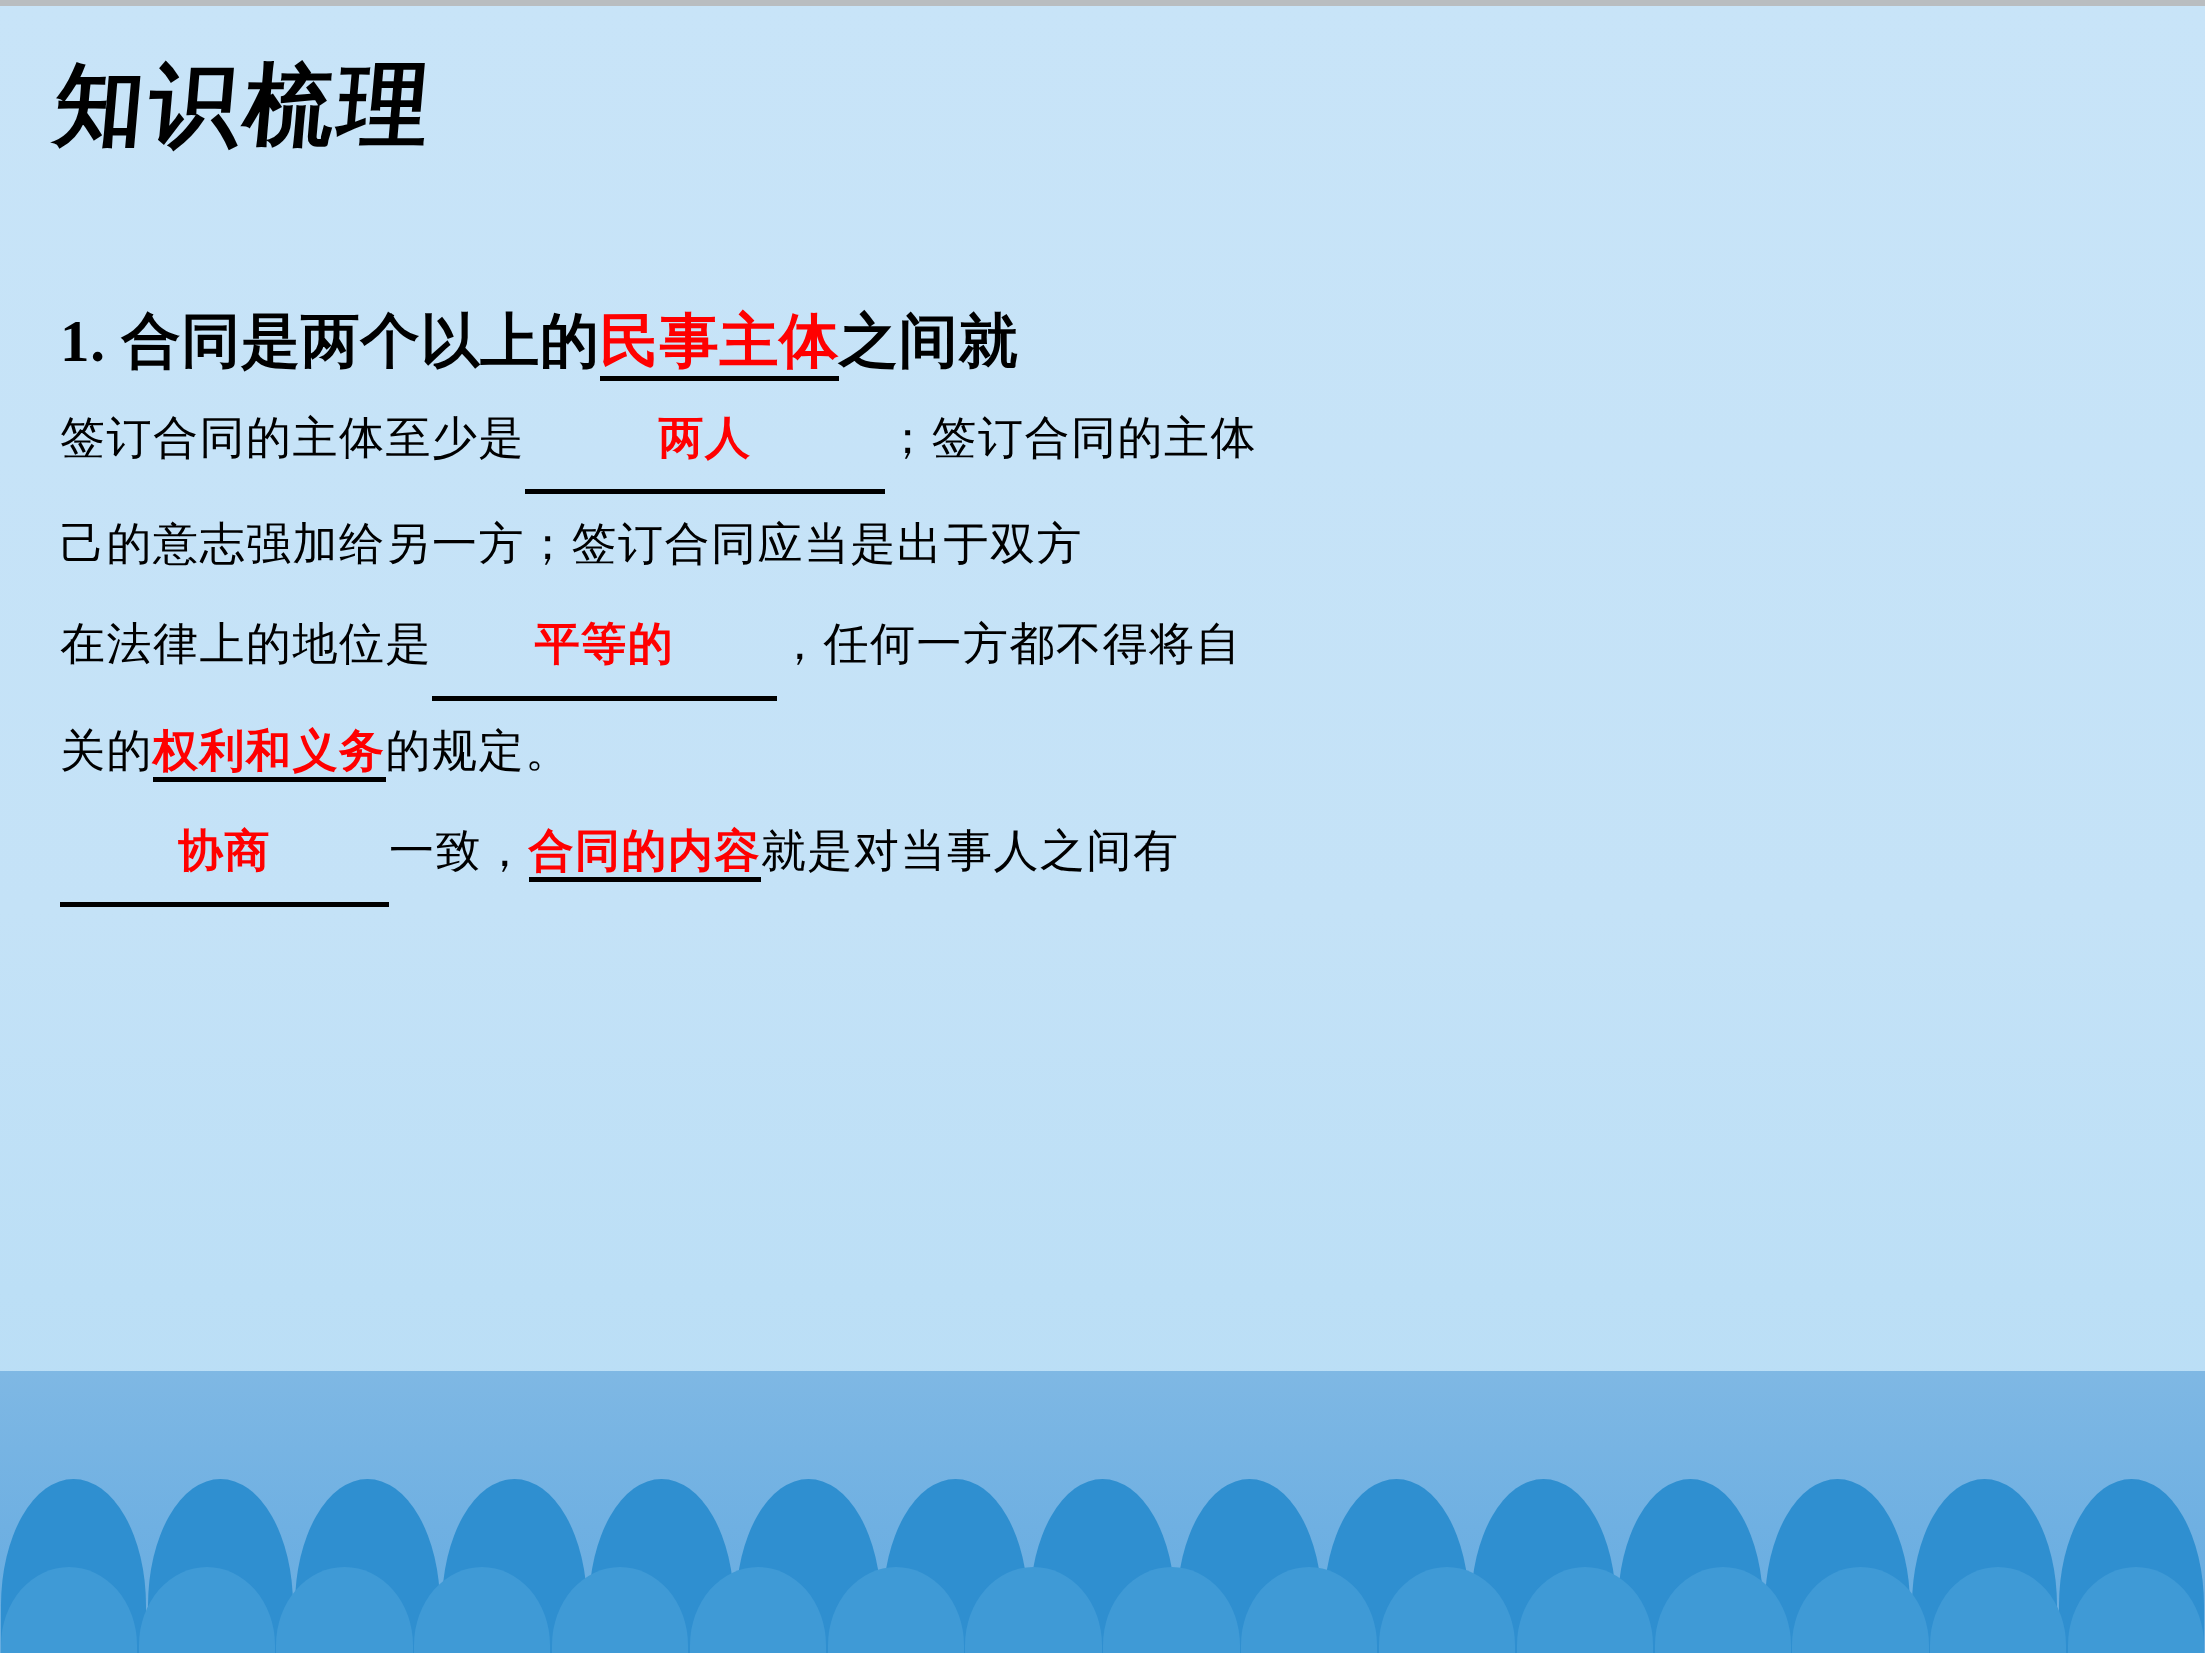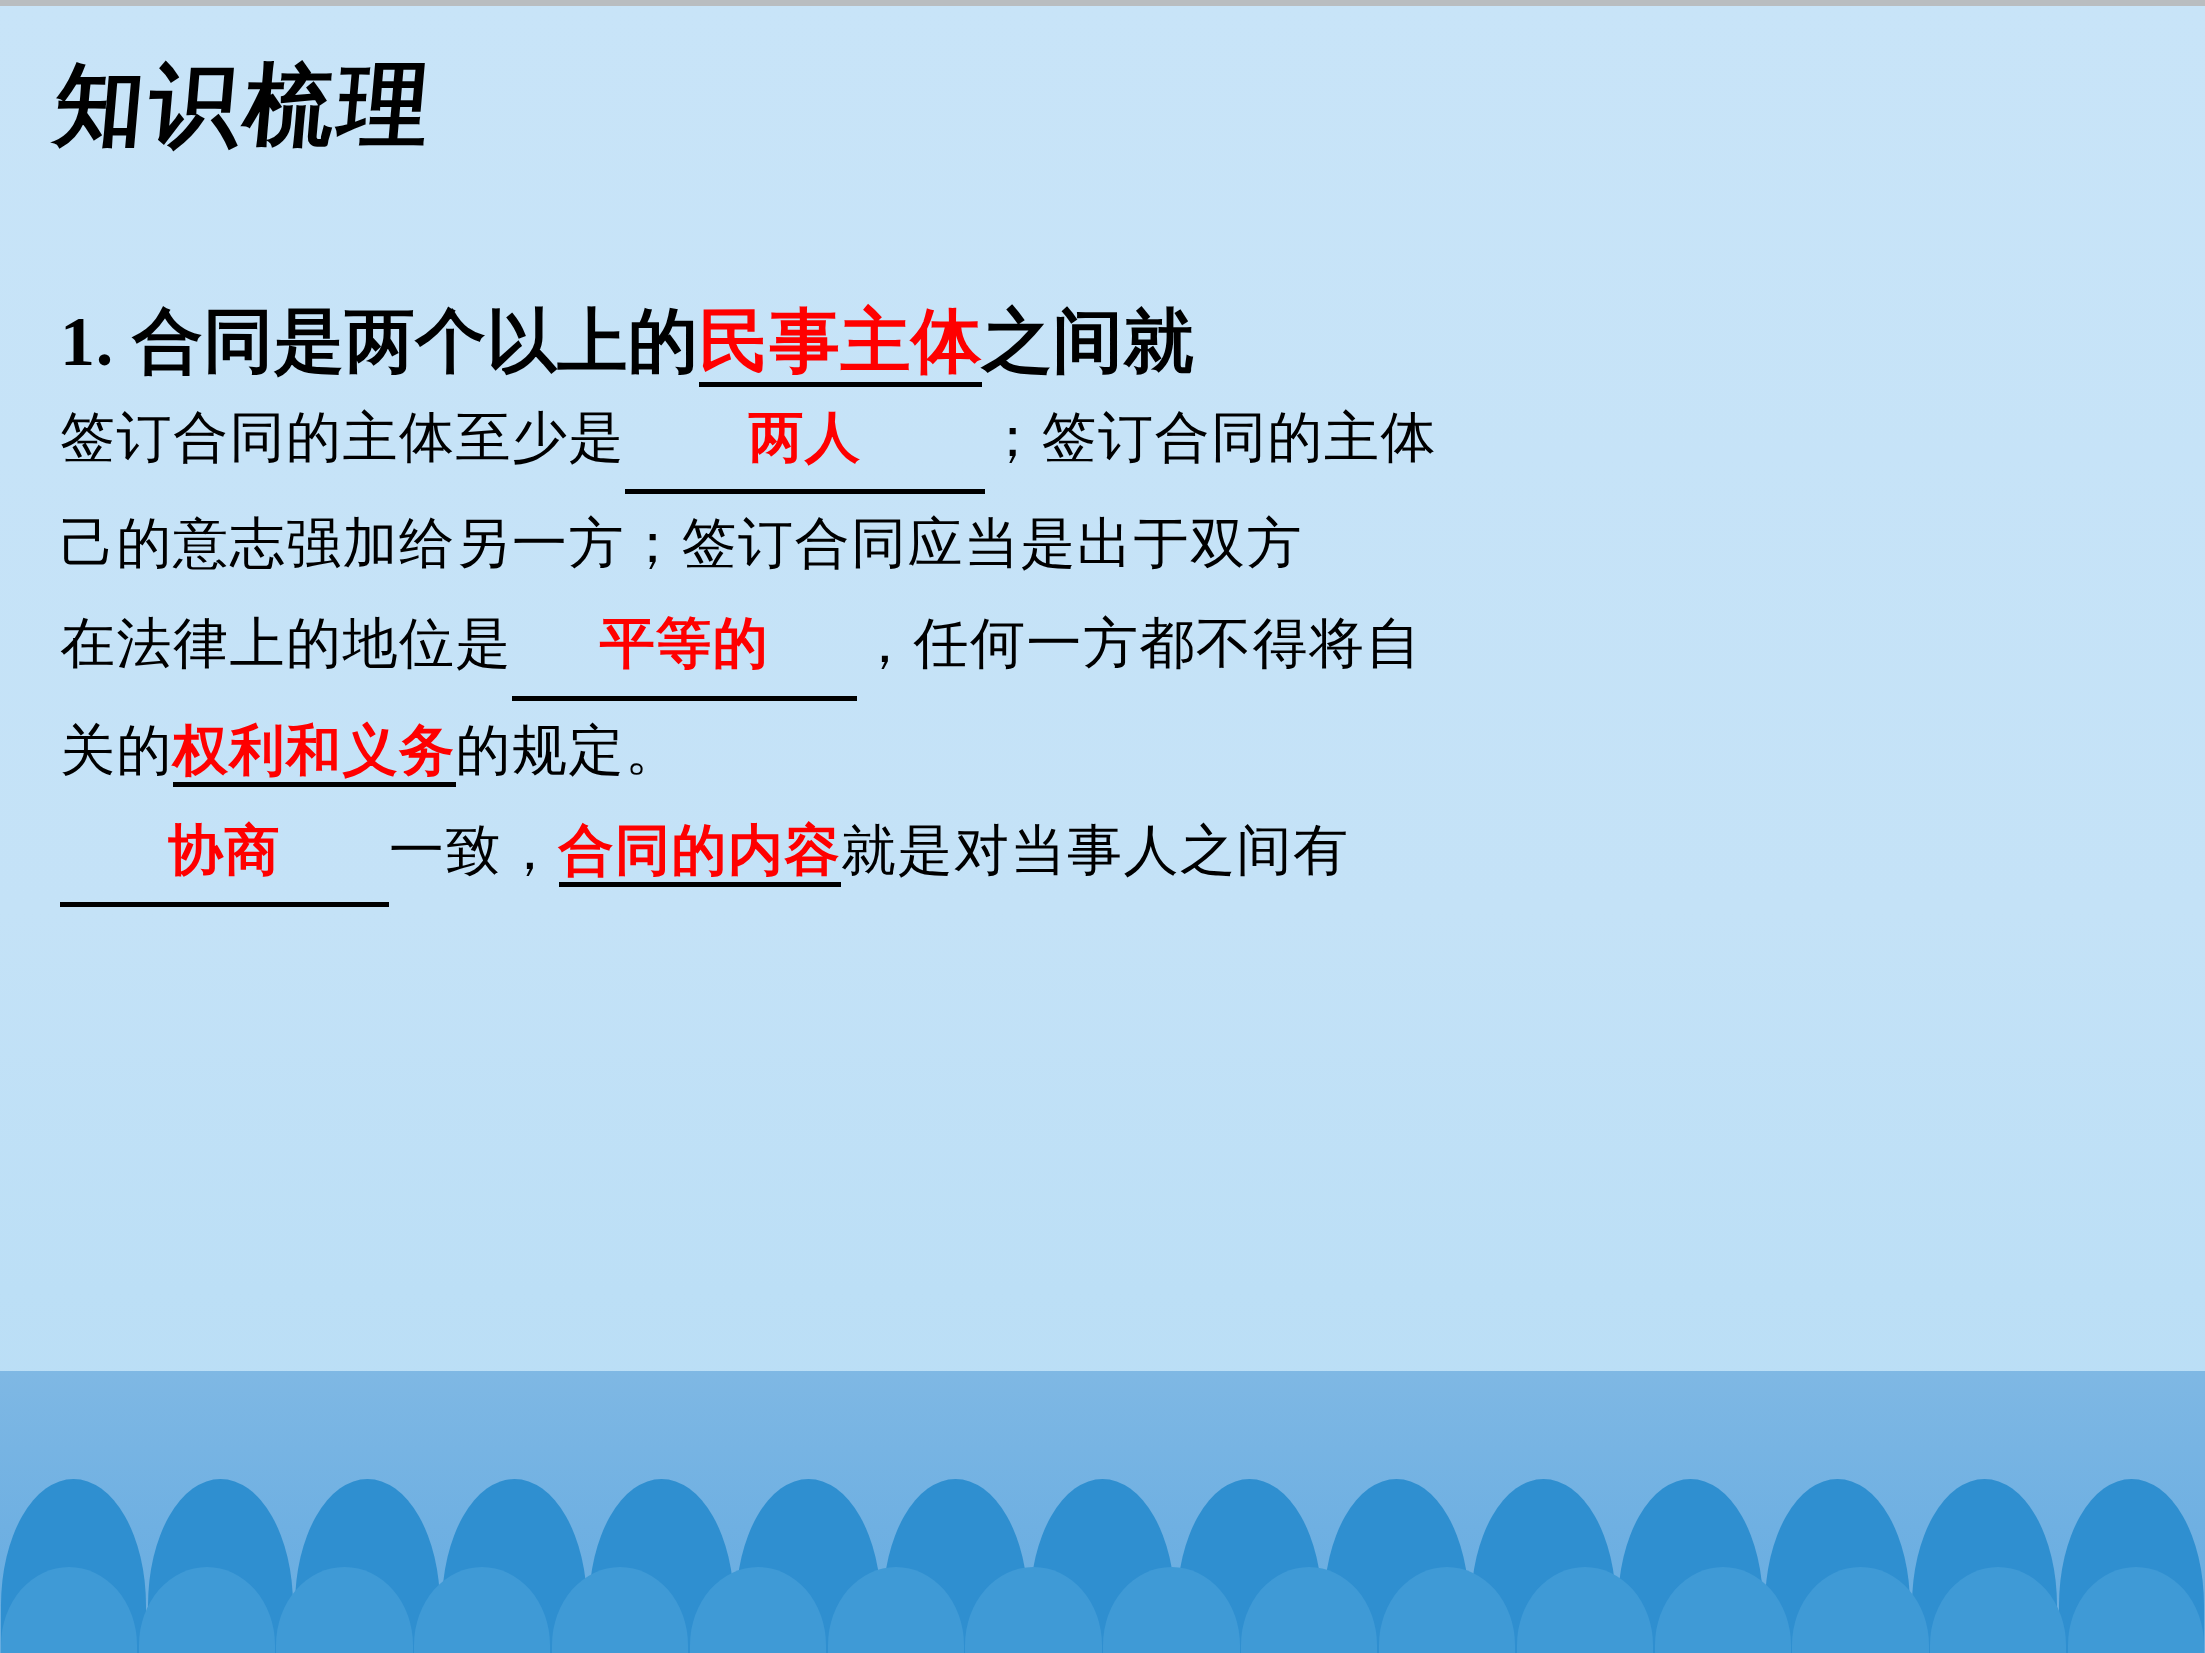--- a/index.html
+++ b/index.html
@@ -94,41 +94,41 @@
   .body-block {
     position: absolute;
     left: 60px;
     top: 300px;
     width: 2113px;
   }
 
   .line {
     white-space: nowrap;
     color: #000000;
-    font-size: 70px;
+    font-size: 59px;
     line-height: 83px;
     margin-bottom: 4.6px;
     font-family: "Liberation Serif", "DejaVu Serif", serif;
   }
 
   
   .line.heading {
     font-weight: 700;
     letter-spacing: 0.8px;
   }
   .line.heading .num {
     font-family: "Liberation Serif", "DejaVu Serif", serif;
     font-weight: 700;
   }
 
   
   .line.para {
     font-weight: 400;
     letter-spacing: 1.5px;
-    font-size: 55px;
+    font-size: 45px;
     line-height: 100px;
     margin-bottom: 0;
   }
 
   
   .ans-ul {
     color: #ff0000;
     font-weight: 700;
     border-bottom: 5.4px solid #000000;
     padding-bottom: 1.5px;

